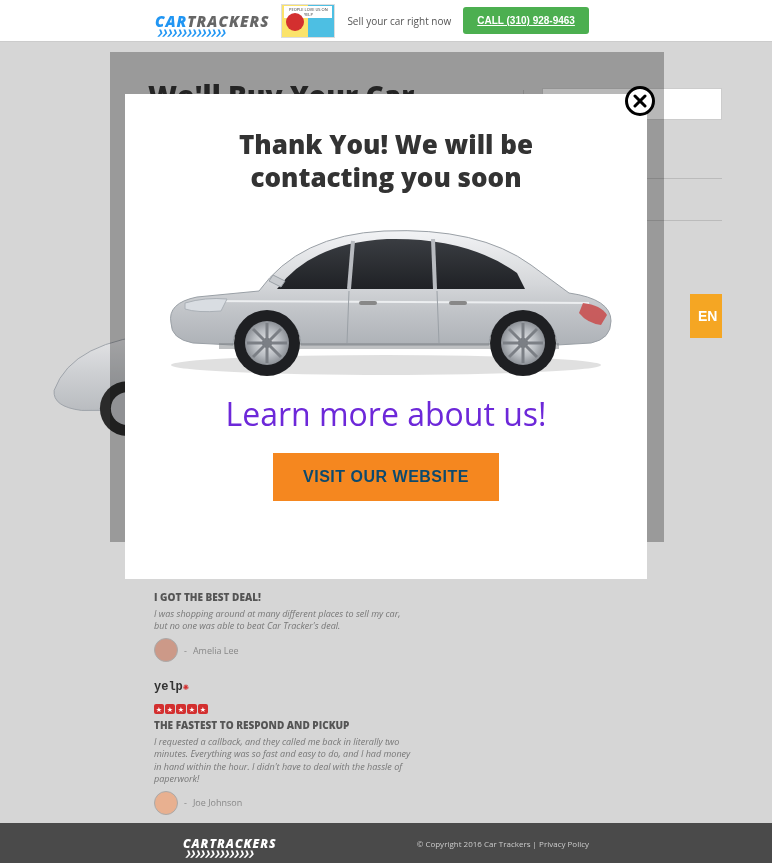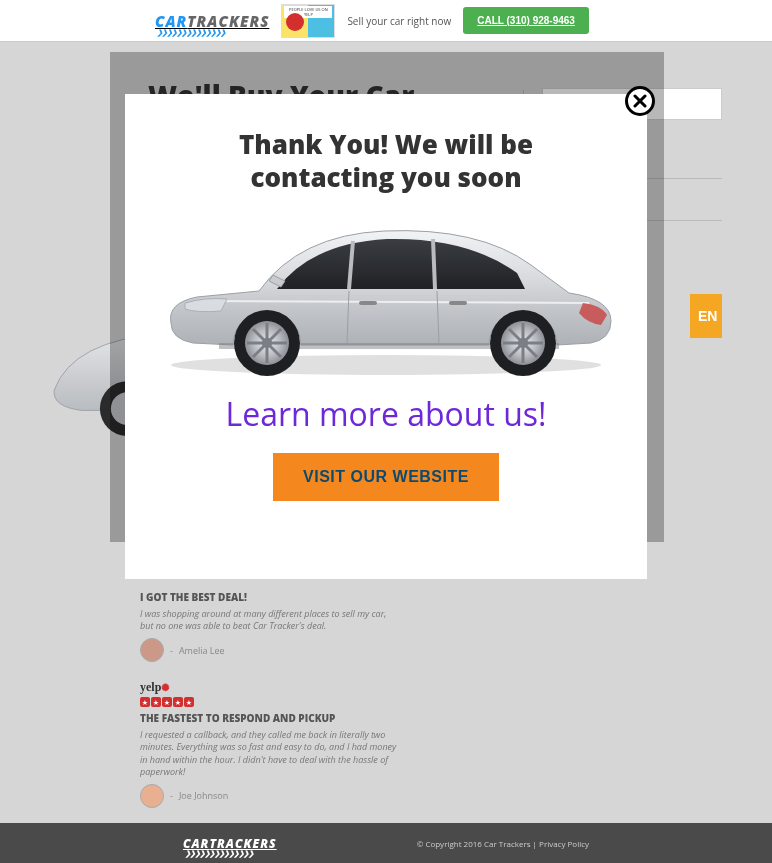--- a/index.html
+++ b/index.html
@@ -19,21 +19,20 @@
     align-items: center;
     padding: 0 0 0 155px;
     gap: 12px;
   }
   .logo {
     font-weight: 800;
     font-style: italic;
     letter-spacing: 1px;
     font-size: 15px;
     position: relative;
-    text-decoration: underline;
   }
   .logo .car { color: #2196f3; }
   .logo .trackers { color: #666; }
   .logo-chevrons {
     position: absolute;
     left: 2px;
     bottom: -6px;
     font-size: 7px;
     letter-spacing: -1px;
     color: #2196f3;
@@ -140,21 +139,21 @@
     right: 248px;
     top: 48px;
     width: 1px;
     height: 290px;
     background: #bbb;
   }
 
   .reviews {
     position: absolute;
     top: 548px;
-    left: 140px;
+    left: 154px;
     width: 260px;
     font-size: 10px;
     color: #444;
   }
   .review-heading {
     font-weight: 800;
     font-size: 10px;
     margin-bottom: 4px;
     color: #555;
   }
@@ -173,25 +172,25 @@
   }
   .avatar {
     width: 24px; height: 24px;
     border-radius: 50%;
     background: #c98;
     border: 1px solid #aaa;
   }
   .avatar2 { background: #e8b090; }
   .dash { color: #888; font-size: 9px; }
   .yelp-small {
-    font-family: Liberation Serif, serif;
+    font-family: Liberation Mono, monospace;
     font-weight: bold;
     font-size: 12px;
     color: #333;
-    margin-bottom: 2px;
+    margin-bottom: 10px;
   }
   .yelp-small .burst { color: #d32f2f; font-size: 10px; }
   .stars {
     display: flex;
     gap: 1px;
     margin-bottom: 4px;
   }
   .star {
     width: 10px; height: 10px;
     background: #d32f2f;

